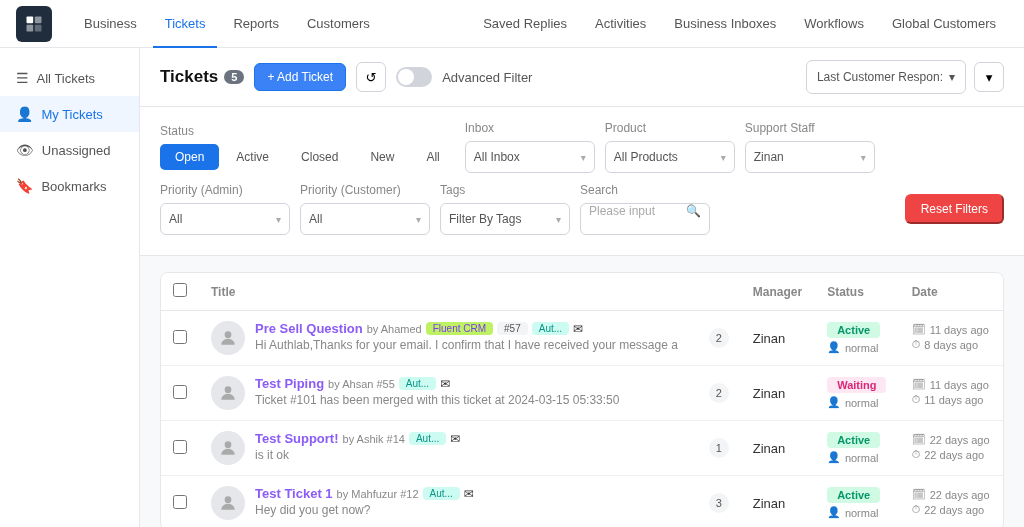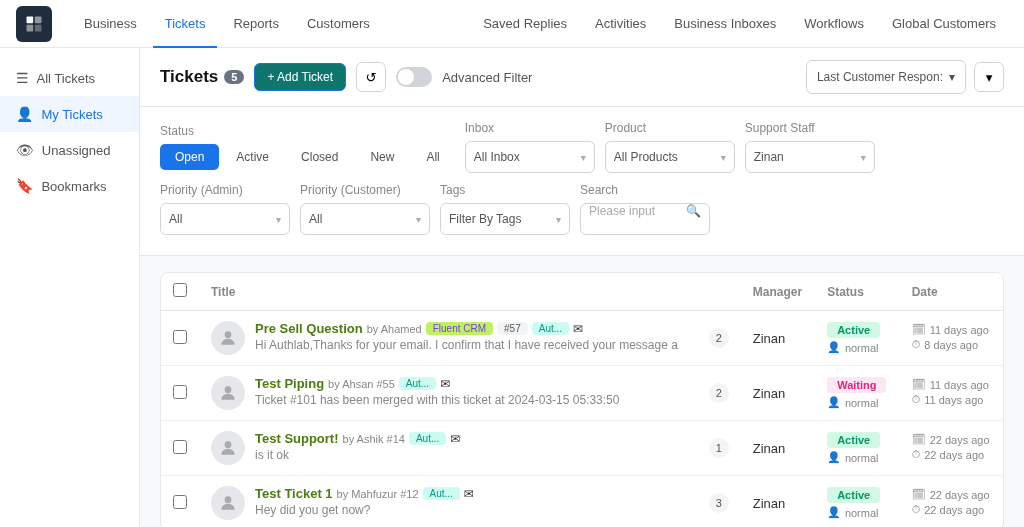--- a/index.html
+++ b/index.html
@@ -20,21 +20,21 @@
     .sidebar-item { display: flex; align-items: center; gap: 8px; padding: 10px 16px; cursor: pointer; color: #555; font-size: 13px; border-radius: 0; }
     .sidebar-item.active { background: #eff6ff; color: #1a73e8; font-weight: 500; }
     .sidebar-icon { font-size: 14px; }
 
     
     .main { flex: 1; overflow-y: auto; background: #f8f9fb; }
     .main-header { background: #fff; border-bottom: 1px solid #e5e7eb; padding: 12px 20px; display: flex; align-items: center; gap: 10px; }
     .page-title { font-size: 17px; font-weight: 600; color: #111; display: flex; align-items: center; gap: 6px; }
     .badge-count { background: #6b7280; color: #fff; border-radius: 10px; font-size: 11px; padding: 1px 7px; }
     .btn { display: inline-flex; align-items: center; gap: 5px; padding: 6px 12px; border-radius: 6px; font-size: 12px; cursor: pointer; border: 1px solid #d1d5db; background: #fff; color: #333; white-space: nowrap; }
-    .btn-primary { background: #0f766e; color: #fff; border-color: #1a73e8; }
+    .btn-primary { background: #3b82f6; color: #fff; border-color: #1a73e8; }
     .btn-icon { width: 30px; height: 30px; padding: 0; display: inline-flex; align-items: center; justify-content: center; border: 1px solid #d1d5db; border-radius: 6px; background: #fff; cursor: pointer; }
     .toggle { width: 36px; height: 20px; background: #d1d5db; border-radius: 10px; position: relative; cursor: pointer; }
     .toggle-knob { width: 16px; height: 16px; background: #fff; border-radius: 50%; position: absolute; top: 2px; left: 2px; }
     .adv-filter-label { font-size: 13px; color: #555; }
     .header-right { margin-left: auto; display: flex; align-items: center; gap: 8px; }
     .sort-dropdown { display: flex; align-items: center; border: 1px solid #d1d5db; border-radius: 6px; background: #fff; height: 32px; padding: 16px 10px; font-size: 12px; color: #555; cursor: pointer; gap: 6px; }
 
     
     .filters-area { background: #fff; padding: 14px 20px 10px; border-bottom: 1px solid #e5e7eb; }
     .filter-row { display: flex; align-items: center; gap: 10px; margin-bottom: 10px; }
@@ -52,21 +52,21 @@
     
     .table-area { padding: 0 20px 20px; }
     .ticket-table { width: 100%; background: #fff; border-radius: 8px; border: 1px solid #e5e7eb; overflow: hidden; margin-top: 16px; }
     .ticket-table table { width: 100%; border-collapse: collapse; }
     .ticket-table th { padding: 10px 12px; text-align: left; font-size: 12px; color: #888; font-weight: 600; border-bottom: 1px solid #e5e7eb; background: #fff; }
     .ticket-table td { padding: 10px 12px; border-bottom: 1px solid #f0f0f0; vertical-align: middle; }
     .ticket-table tr:last-child td { border-bottom: none; }
     .checkbox { width: 14px; height: 14px; border: 1px solid #ccc; border-radius: 3px; cursor: pointer; }
     .avatar { width: 34px; height: 34px; border-radius: 50%; background: #e5e7eb; display: flex; align-items: center; justify-content: center; color: #888; font-size: 16px; flex-shrink: 0; }
     .ticket-info { display: flex; gap: 10px; align-items: flex-start; }
-    .ticket-title { font-size: 13px; font-weight: 600; color: #4d7c0f; cursor: pointer; }
+    .ticket-title { font-size: 13px; font-weight: 600; color: #8b5cf6; cursor: pointer; }
     .ticket-by { font-size: 11px; color: #888; }
     .ticket-preview { font-size: 12px; color: #888; margin-top: 2px; white-space: nowrap; overflow: hidden; text-overflow: ellipsis; max-width: 440px; }
     .tag { display: inline-flex; align-items: center; padding: 1px 7px; border-radius: 4px; font-size: 10px; font-weight: 500; }
     .tag-purple { background: #bef264; color: #7c3aed; }
     .tag-teal { background: #ccfbf1; color: #0d9488; }
     .tag-gray { background: #f3f4f6; color: #555; }
     .ticket-tags { display: flex; gap: 4px; align-items: center; flex-wrap: wrap; }
     .count-badge { width: 20px; height: 20px; border-radius: 50%; background: #f3f4f6; color: #555; font-size: 11px; display: flex; align-items: center; justify-content: center; flex-shrink: 0; }
     .status-badge { display: inline-flex; align-items: center; padding: 2px 10px; border-radius: 4px; font-size: 11px; font-weight: 600; }
     .status-active { background: #d1fae5; color: #059669; }
@@ -213,20 +213,23 @@
 
         <div class="filter-group filter-col">
           <div class="filter-label">Search</div>
           <div class="search-box">
             <span>Please input</span>
             <span style="margin-left:auto; font-size:12px;">🔍</span>
           </div>
         </div>
 
 
+        <div style="display:flex; align-items:flex-end; margin-left:auto;">
+          <button class="btn-reset">Reset Filters</button>
+        </div>
       </div>
     </div>
 
     <div class="table-area">
       <div class="ticket-table">
         <table>
           <thead>
             <tr>
               <th style="width:30px;"><input type="checkbox" class="checkbox" style=""></th>
               <th>Title</th>

